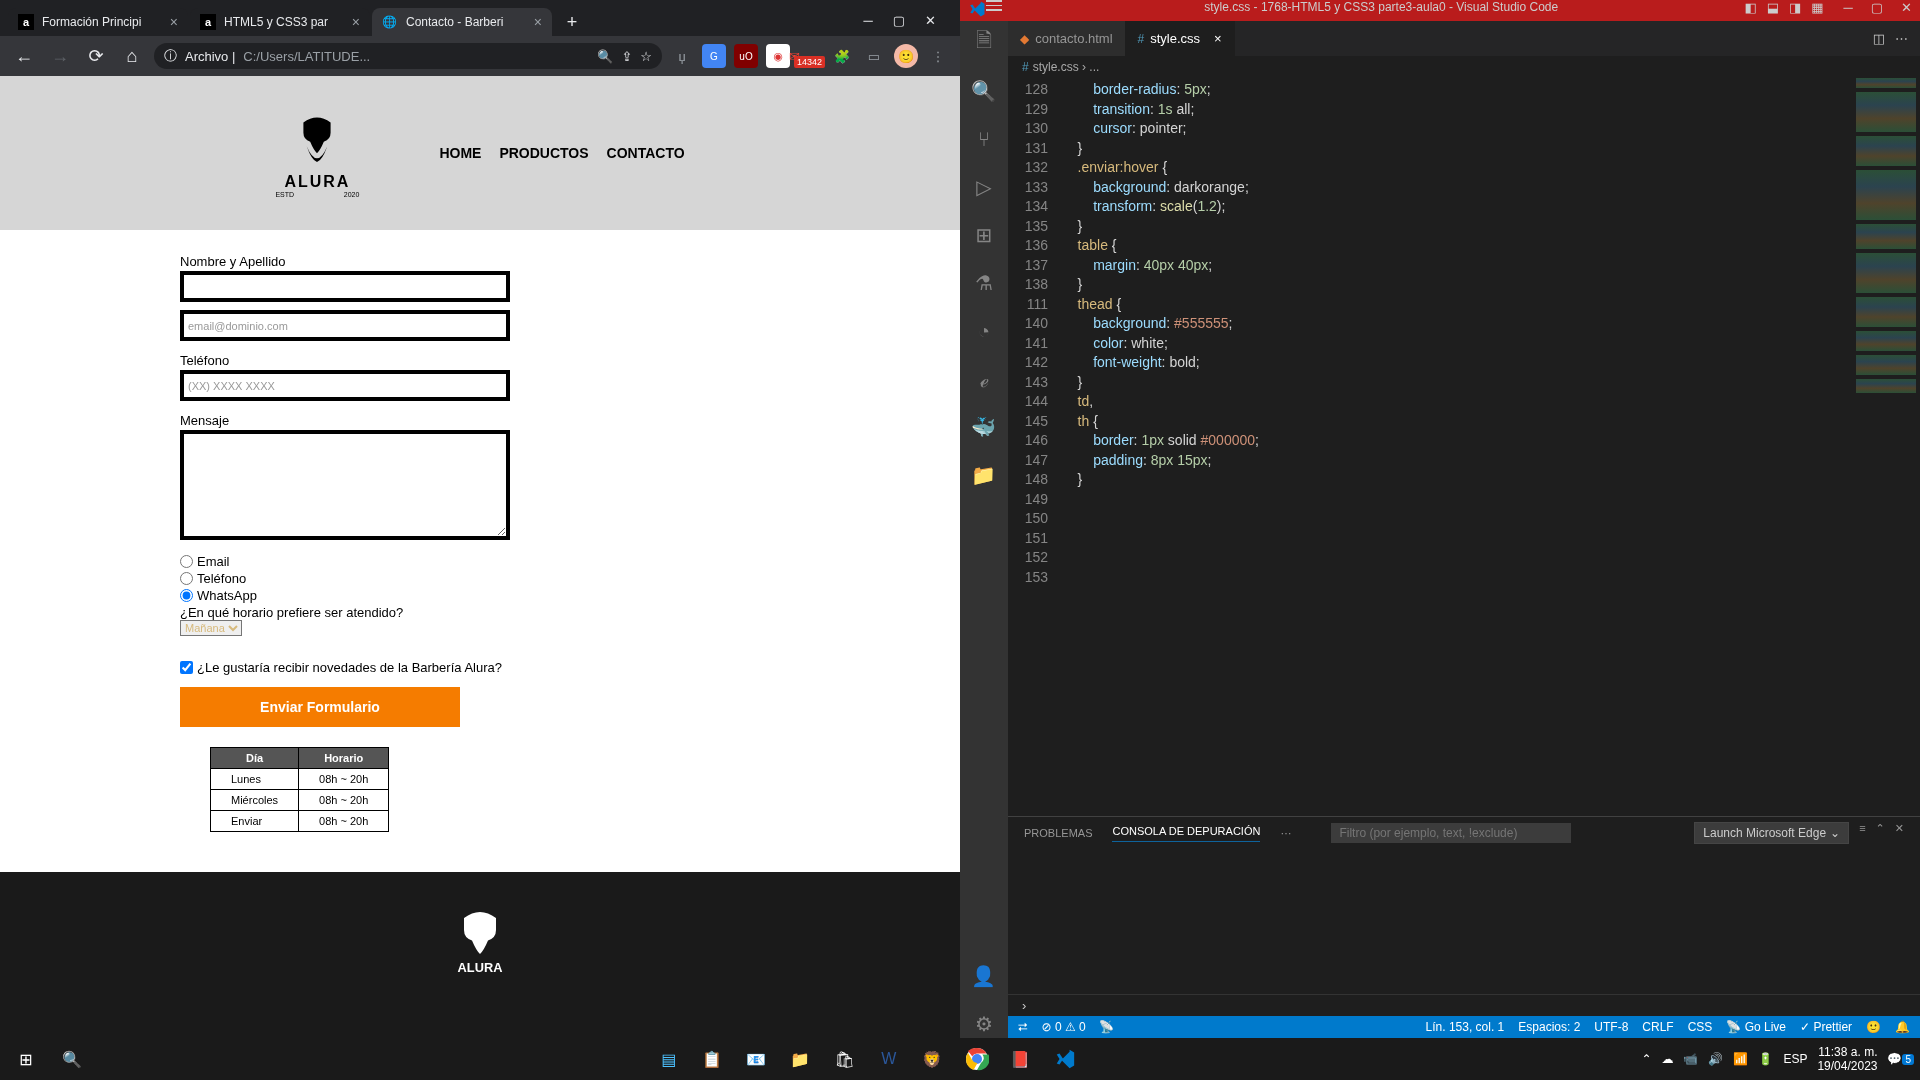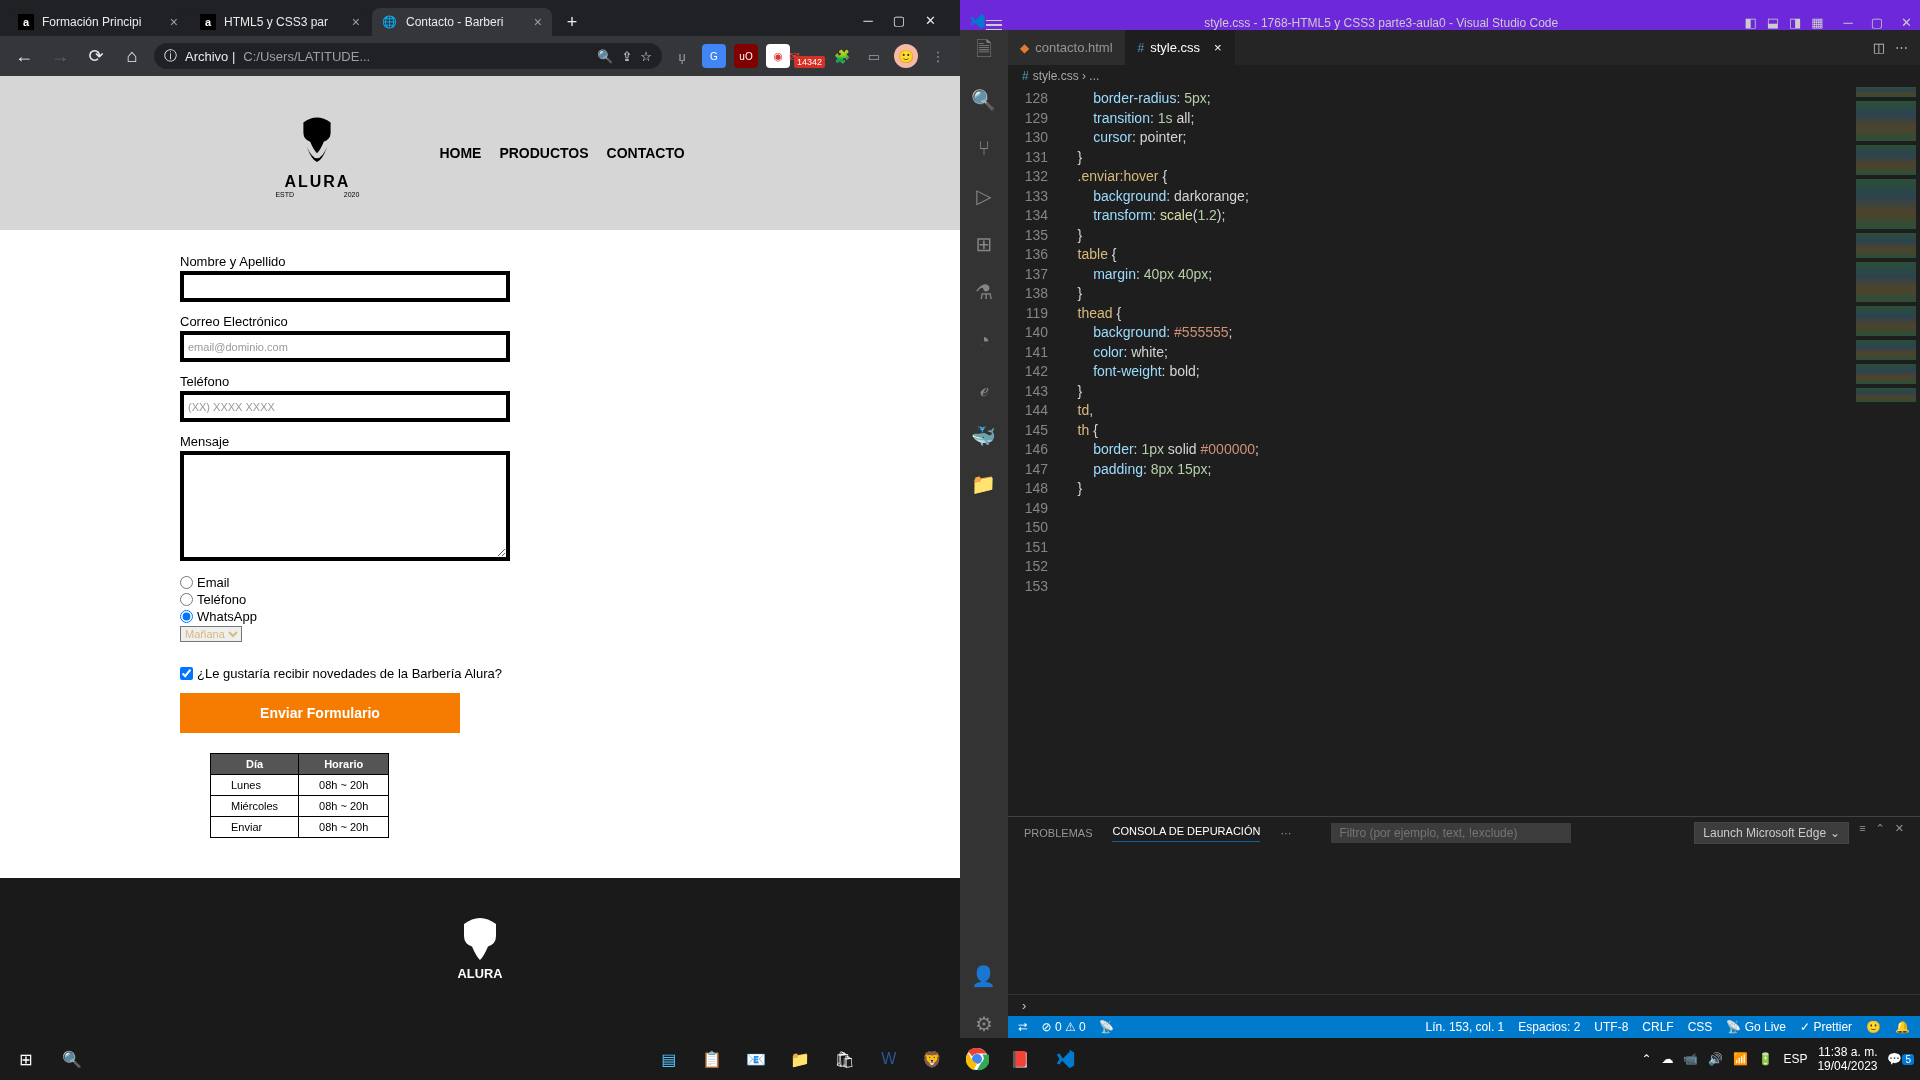--- a/index.html
+++ b/index.html
@@ -40,21 +40,21 @@
 .sel{font-size:11px;border:1px solid #767676;background:#efefef;margin-bottom:12px}
 .chk-row{display:flex;align-items:center;gap:4px;font-size:13px;margin:12px 0}
 .submitbtn{width:280px;padding:12px;background:#f57c00;color:#fff;border:none;font-size:14px;font-weight:bold;cursor:pointer}
 .tbl{border-collapse:collapse;margin:20px 30px;font-size:11px}
 .tbl th{background:#555;color:#fff;padding:4px 5px;border:1px solid #000}
 .tbl td{padding:4px 20px;border:1px solid #000}
 .pftr{background:#1a1a1a;padding:30px 0 60px;color:#fff;text-align:center}
 .pftr .logo2{width:80px;height:80px;margin:0 auto}
 
 .vscode{width:960px;background:#1e1e1e;display:flex;flex-direction:column;color:#ccc}
-.vstitle{height:30px;background:#6d28d9;display:flex;align-items:flex-end;padding:0 8px;font-size:12px}
+.vstitle{height:21px;background:#b91c1c;display:flex;align-items:flex-start;padding:0 8px;font-size:12px}
 .vstitle .tc{margin:0 auto;color:#ccc}
 .vstitle .wc{display:flex;gap:18px;font-size:13px}
 .vstitle .hamb{display:flex;flex-direction:column;gap:3px;margin-right:16px}
 .vstitle .hamb span{width:16px;height:1.5px;background:#ccc}
 .layouticons{display:flex;gap:10px;margin-right:20px;font-size:13px}
 .vsbody{flex:1;display:flex;overflow:hidden}
 .actbar{width:48px;background:#333;display:flex;flex-direction:column;align-items:center;padding-top:8px;gap:20px}
 .actbar .ai{width:28px;height:28px;display:flex;align-items:center;justify-content:center;font-size:20px;color:#858585}
 .actbar .spacer{flex:1}
 .edwrap{flex:1;display:flex;flex-direction:column}
@@ -163,38 +163,38 @@
    <div class="navlinks">
     <a>HOME</a>
     <a>PRODUCTOS</a>
     <a>CONTACTO</a>
    </div>
   </div>
 
   <div class="formwrap">
    <label>Nombre y Apellido</label>
    <input class="tinput" style="">
-   <label>Correo Electrónico</label>
    <input class="tinput" placeholder="email@dominio.com" style="">
    <label>Teléfono</label>
    <input class="tinput" placeholder="(XX) XXXX XXXX" style="">
    <label>Mensaje</label>
    <textarea class="tinput" style=""></textarea>
    <div class="radio-row">
               <input type="radio" name="c" style="">
               <span>Email</span>
             </div>
    <div class="radio-row">
               <input type="radio" name="c" style="">
               <span>Teléfono</span>
             </div>
    <div class="radio-row">
               <input type="radio" name="c" checked="" style="">
               <span>WhatsApp</span>
             </div>
+   <div>¿En qué horario prefiere ser atendido?</div>
    <select class="sel"><option>Mañana</option></select>
    <div class="chk-row">
               <input type="checkbox" checked="" style="">
               <span>¿Le gustaría recibir novedades de la Barbería Alura?</span>
             </div>
    <button class="submitbtn">Enviar Formulario</button>
 
    <table class="tbl">
     <thead>
                 <tr>
@@ -295,21 +295,21 @@
                 <span class="ln">129</span>
                 <span class="ln">130</span>
                 <span class="ln">131</span>
                 <span class="ln">132</span>
                 <span class="ln">133</span>
                 <span class="ln">134</span>
                 <span class="ln">135</span>
                 <span class="ln">136</span>
                 <span class="ln">137</span>
                 <span class="ln">138</span>
-                <span class="ln">119</span>
+                <span class="ln">111</span>
                 <span class="ln">140</span>
                 <span class="ln">141</span>
                 <span class="ln">142</span>
                 <span class="ln">143</span>
                 <span class="ln">144</span>
                 <span class="ln">145</span>
                 <span class="ln">146</span>
                 <span class="ln">147</span>
                 <span class="ln">148</span>
                 <span class="ln">149</span>

